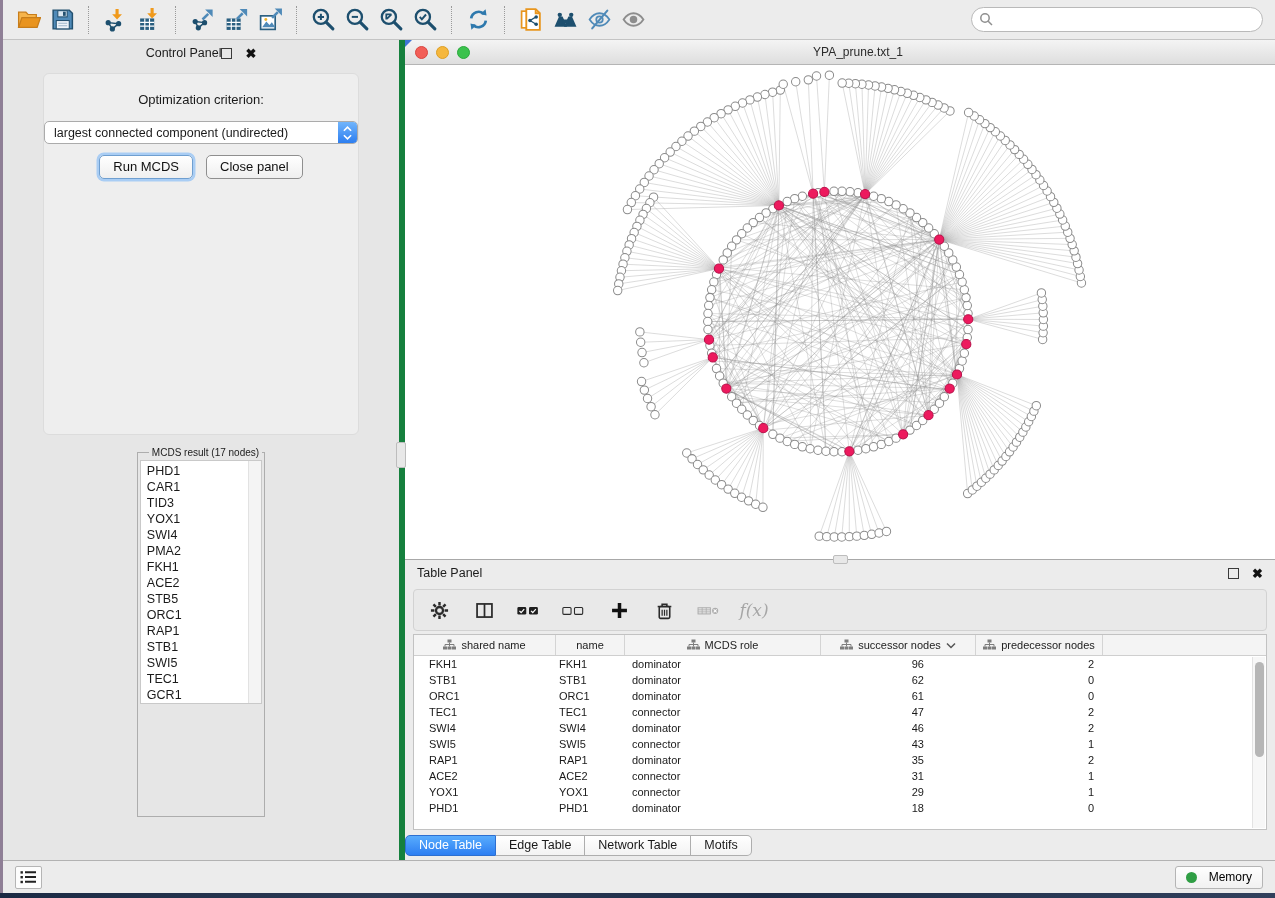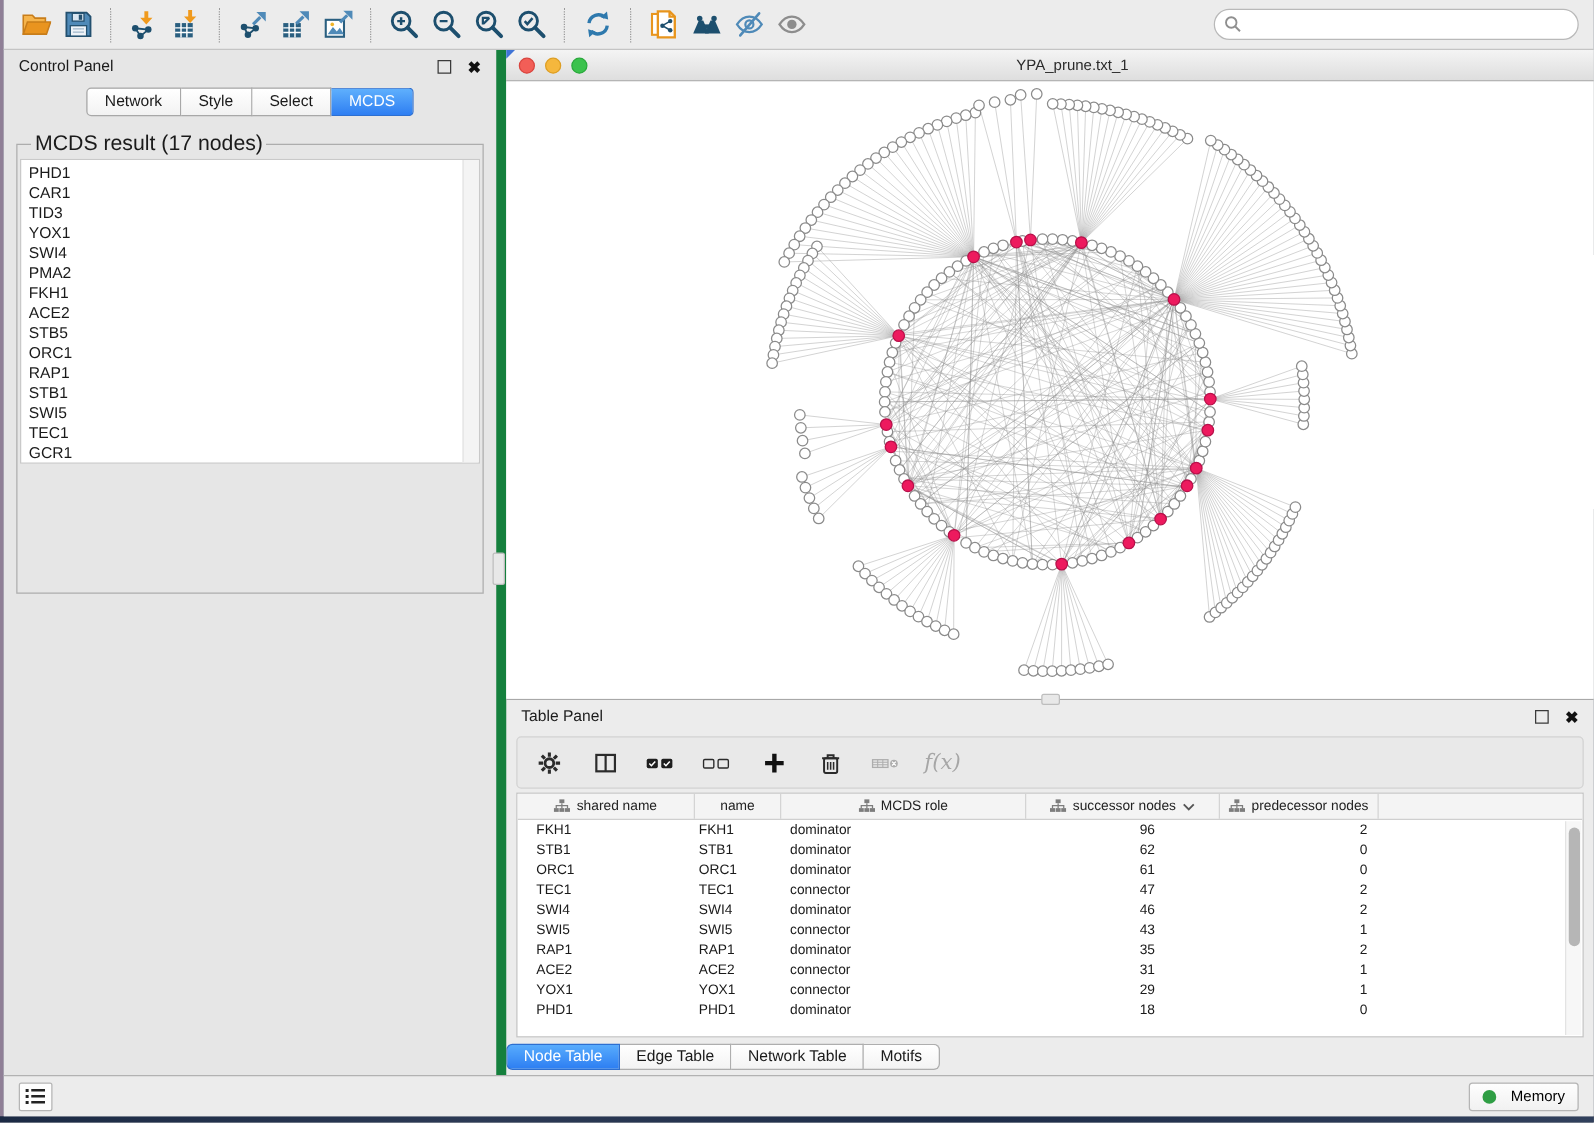--- a/index.html
+++ b/index.html
@@ -17,42 +17,42 @@
   .tb-sep { width:1px; height:28px; border-left:1px dotted #9a9a9a; margin:0 9px; }
   .tb-spacer { flex:1; }
   .search-wrap { position:relative; width:292px; height:25px; margin-right:4px; }
   .search-wrap input { width:100%; height:100%; border:1px solid #b9b9b9; border-radius:13px; background:#fff; padding:0 10px 0 26px; font-size:12px; font-family:"Liberation Sans",sans-serif; outline:none; }
   .search-glyph { position:absolute; left:8px; top:5px; width:14px; height:14px; }
 
   
   .content { flex:1; display:flex; min-height:0; }
 
   
-  .control-panel { width:402px; flex:none; background:#e6e6e6; border-right:8px solid #15803d; position:relative; display:flex; flex-direction:column; }
+  .control-panel { width:402px; flex:none; background:#e6e6e6; border-right:6px solid #15803d; position:relative; display:flex; flex-direction:column;align-items:center; }
   .panel-titlebar { height:26px; display:flex; align-items:center; padding:0 12px; flex:none; }
   .panel-title { font-size:12.5px; color:#1c1c1c; }
   .panel-tb-icons { margin-left:auto; display:flex; align-items:center; gap:13px; }
   .float-glyph { width:11px; height:11px; border:1.6px solid #3a3a3a; background:transparent; display:inline-block; }
   .close-glyph { font-size:13px; font-weight:bold; color:#111; line-height:11px; }
   .ctl-tabs { display:flex; justify-content:center; margin-top:4px; flex:none; }
   .tab { font-size:12.5px; padding:3px 14px 4px; background:linear-gradient(#ffffff,#f2f2f2); border:1px solid #a8a8a8; border-left-width:0; color:#1a1a1a; cursor:pointer; }
   .tab:first-child { border-left-width:1px; border-radius:4px 0 0 4px; }
   .tab:last-child { border-radius:0 4px 4px 0; }
   .tab.active { background:linear-gradient(#5fb0fd,#2e7ef2); color:#fff; border-color:#2d6fd0; }
   .mcds-card { margin:7px 6px 0 6px; background:#eeeeee; border:1px solid #dcdcdc; border-radius:6px; height:362px; flex:none; padding-top:18px; }
   .opt-label { text-align:center; font-size:13px; margin-bottom:14px; }
   .dropdown { width:314px; height:23px; margin:0 auto; background:#fff; border:1px solid #ababab; border-radius:5px; display:flex; align-items:center; position:relative; cursor:pointer; }
   .dropdown-value { font-size:12.5px; padding-left:9px; flex:1; white-space:nowrap; }
   .dropdown-stepper { width:19px; height:21px; border-radius:0 4px 4px 0; background:linear-gradient(#71b5fc,#2d7ef0); display:flex; flex-direction:column; align-items:center; justify-content:center; gap:2px; }
   .dropdown-stepper svg { width:9px; height:6px; }
   .btn-row { display:flex; justify-content:center; gap:13px; margin-top:11px; }
   .pbtn { font-size:13px; font-family:"Liberation Sans",sans-serif; padding:3px 13px 4px; background:linear-gradient(#ffffff,#efefef); border:1px solid #8f8f8f; border-radius:5px; cursor:pointer; color:#111; }
   .pbtn.focus-ring { box-shadow:0 0 0 2.5px #a9cdf4; border-color:#6f9fd0; }
   .mcds-fieldset { margin:12px 10px 0 10px; border:1px solid #adadad; padding:2px; height:370px; flex:none; background:#e6e6e6; }
-  .mcds-fieldset legend { font-size:17px; padding:0 3px; margin-left:9px; }
+  .mcds-fieldset legend { font-size:10px; padding:0 3px; margin-left:9px; }
   .mcds-listbox { background:#fff; border:1px solid #c9c9c9; height:100%; position:relative; overflow:hidden; }
   .mcds-list { list-style:none; padding:2px 0 0 6px; }
   .mcds-list li { font-size:12.5px; line-height:16px; cursor:default; }
   .mcds-scroll { position:absolute; top:0; right:0; bottom:0; width:13px; background:#f4f4f4; border-left:1px solid #e2e2e2; }
   .v-grip { position:absolute; right:-7px; top:402px; width:10px; height:26px; background:#e8e8e8; border:1px solid #bdbdbd; border-radius:2px; z-index:6; cursor:col-resize; }
 
   
   .right-area { flex:1; min-width:0; display:flex; flex-direction:column; background:#ececec; }
   .network-frame { height:520px; flex:none; display:flex; flex-direction:column; border-bottom:1px solid #a8a8a8; position:relative; }
   .corner-blue { position:absolute; left:0; top:0; width:0; height:0; border-top:7px solid #3f74d6; border-right:7px solid transparent; z-index:5; }
@@ -258,27 +258,39 @@
   <div class="content">
 
     <div class="control-panel">
       <div class="panel-titlebar">
         <span class="panel-title">Control Panel</span>
         <span class="panel-tb-icons">
           <span class="float-glyph"></span>
           <span class="close-glyph">✖</span>
         </span>
       </div>
-      <div class="ctl-tabs" id="ctl-tabs">
-          <div class="tab">Network</div>
-          <div class="tab">Style</div>
-          <div class="tab">Select</div>
-          <div class="tab active">MCDS</div>
+
+      <div class="mcds-card">
+        <div class="opt-label">Optimization criterion:</div>
+        <div class="dropdown">
+          <span class="dropdown-value">largest connected component (undirected)</span>
+          <span class="dropdown-stepper">
+            <svg viewBox="0 0 10 6">
+                <path d="M1 5l4-4 4 4" fill="none" stroke="#fff" stroke-width="1.8"></path>
+              </svg>
+            <svg viewBox="0 0 10 6">
+                <path d="M1 1l4 4 4-4" fill="none" stroke="#fff" stroke-width="1.8"></path>
+              </svg>
+          </span>
         </div>
-
+        <div class="btn-row">
+          <button class="pbtn focus-ring">Run MCDS</button>
+          <button class="pbtn">Close panel</button>
+        </div>
+      </div>
 
       <fieldset class="mcds-fieldset">
         <legend>MCDS result (17 nodes)</legend>
         <div class="mcds-listbox">
           <ul class="mcds-list" id="mcds-list">
               <li>PHD1</li>
               <li>CAR1</li>
               <li>TID3</li>
               <li>YOX1</li>
               <li>SWI4</li>

